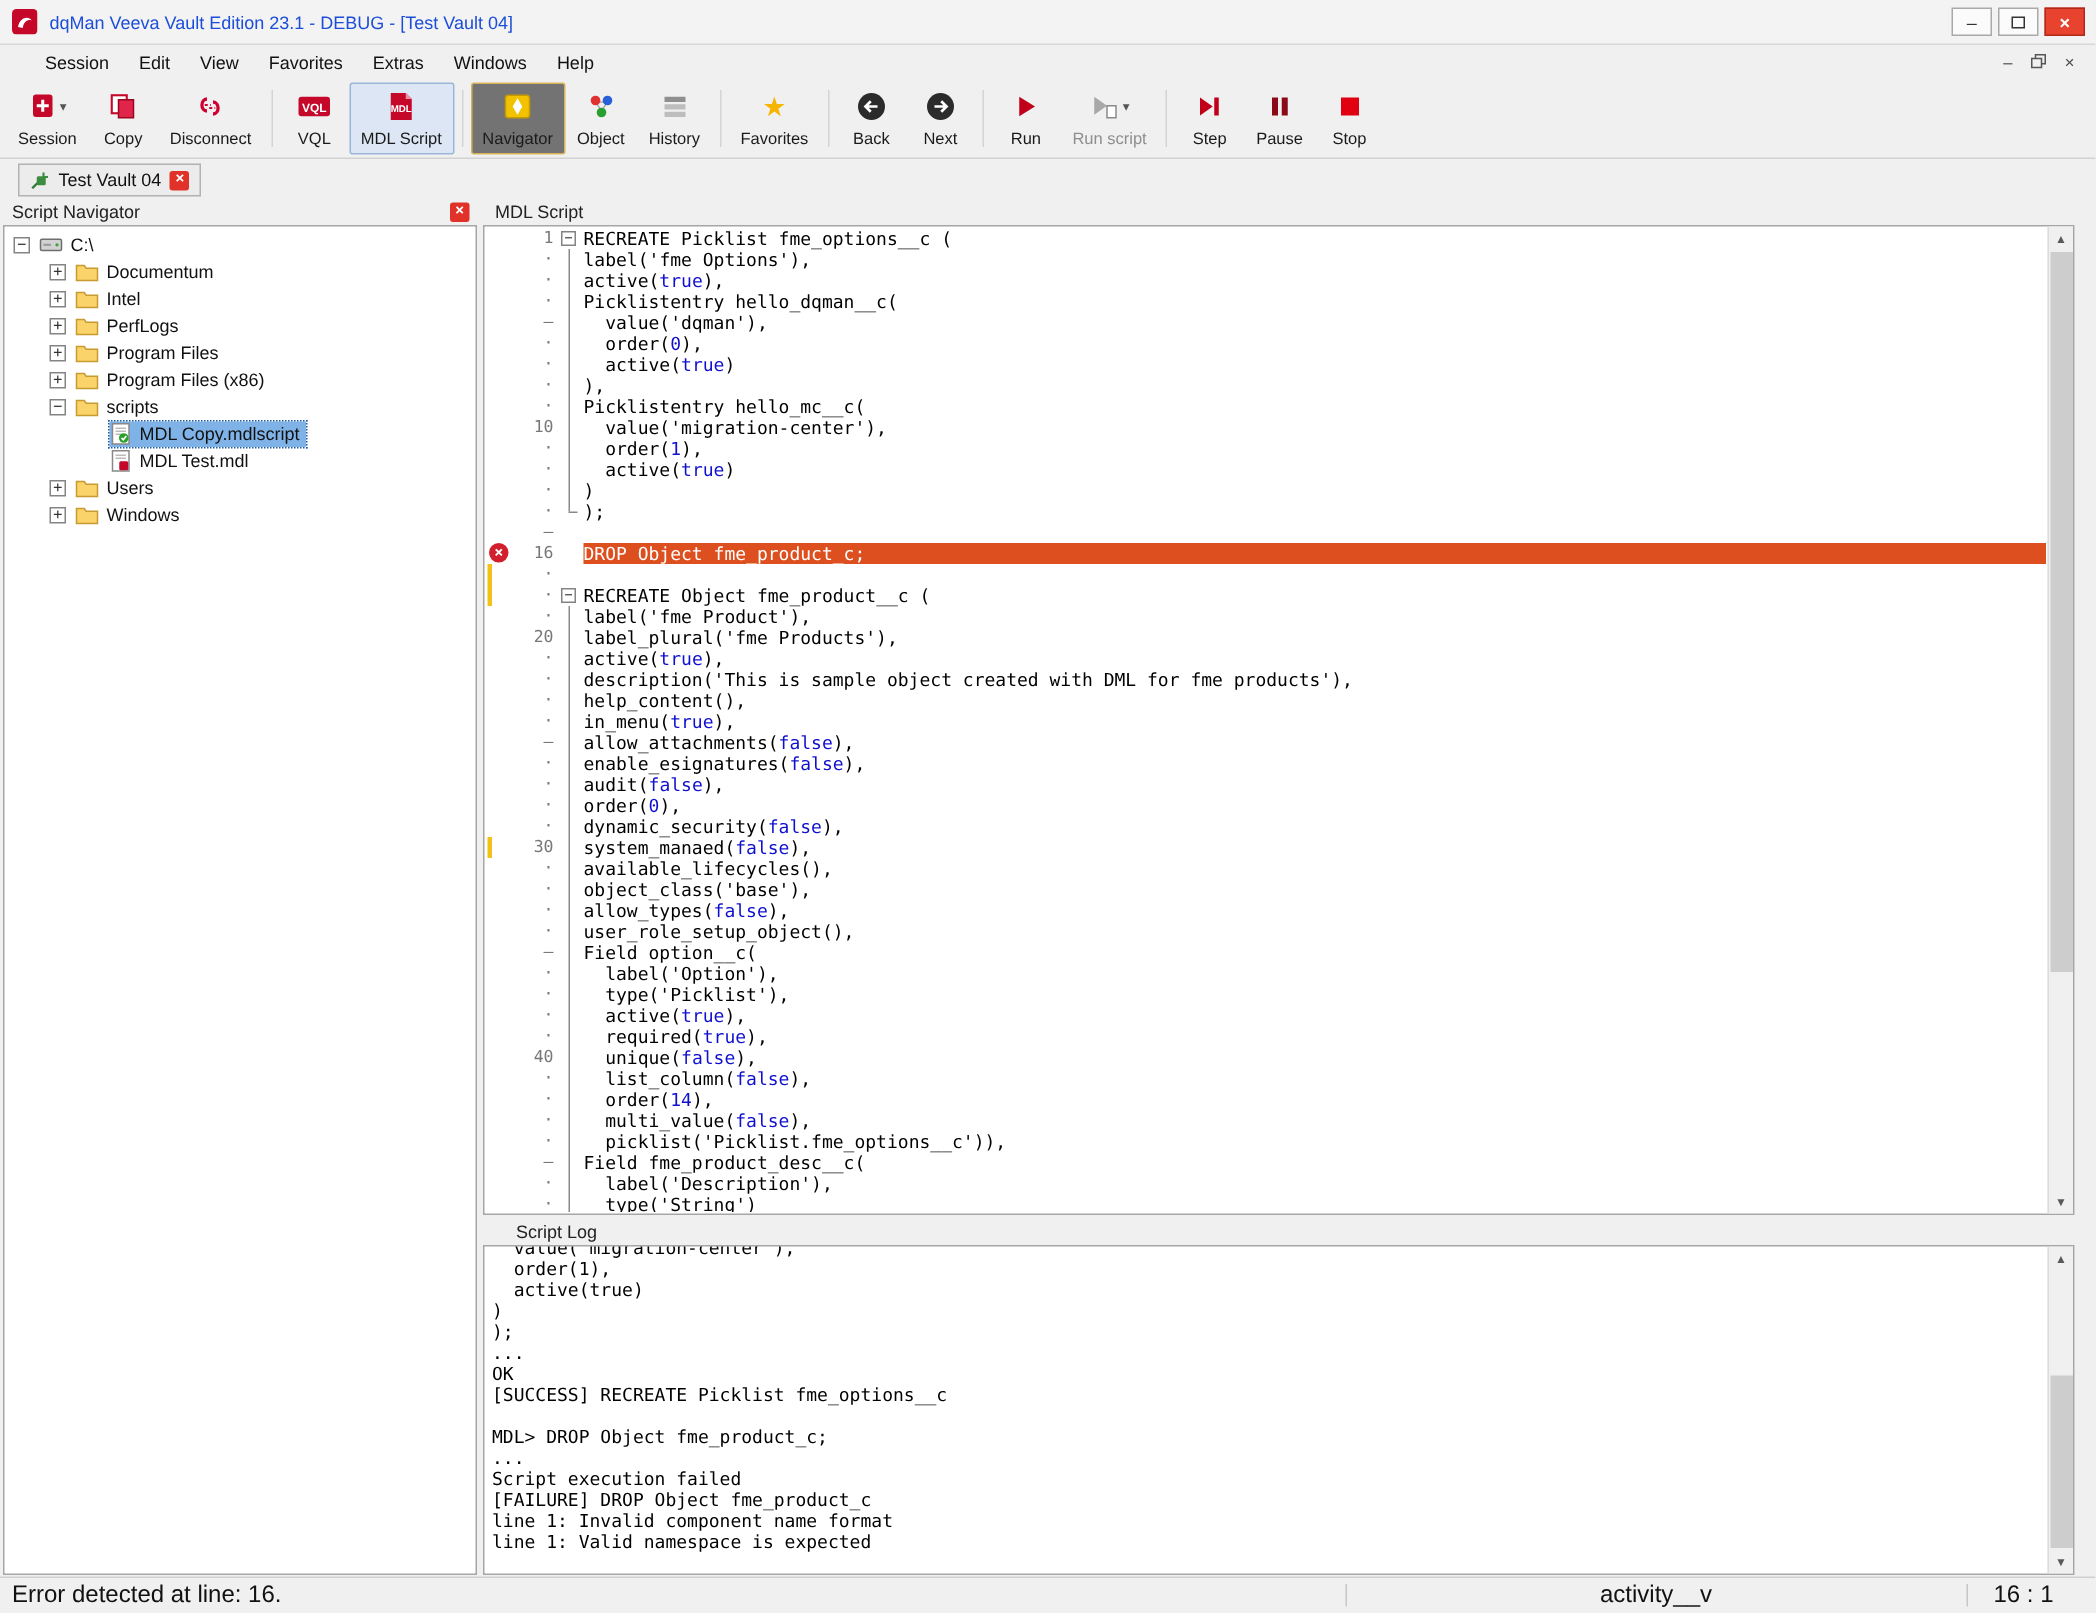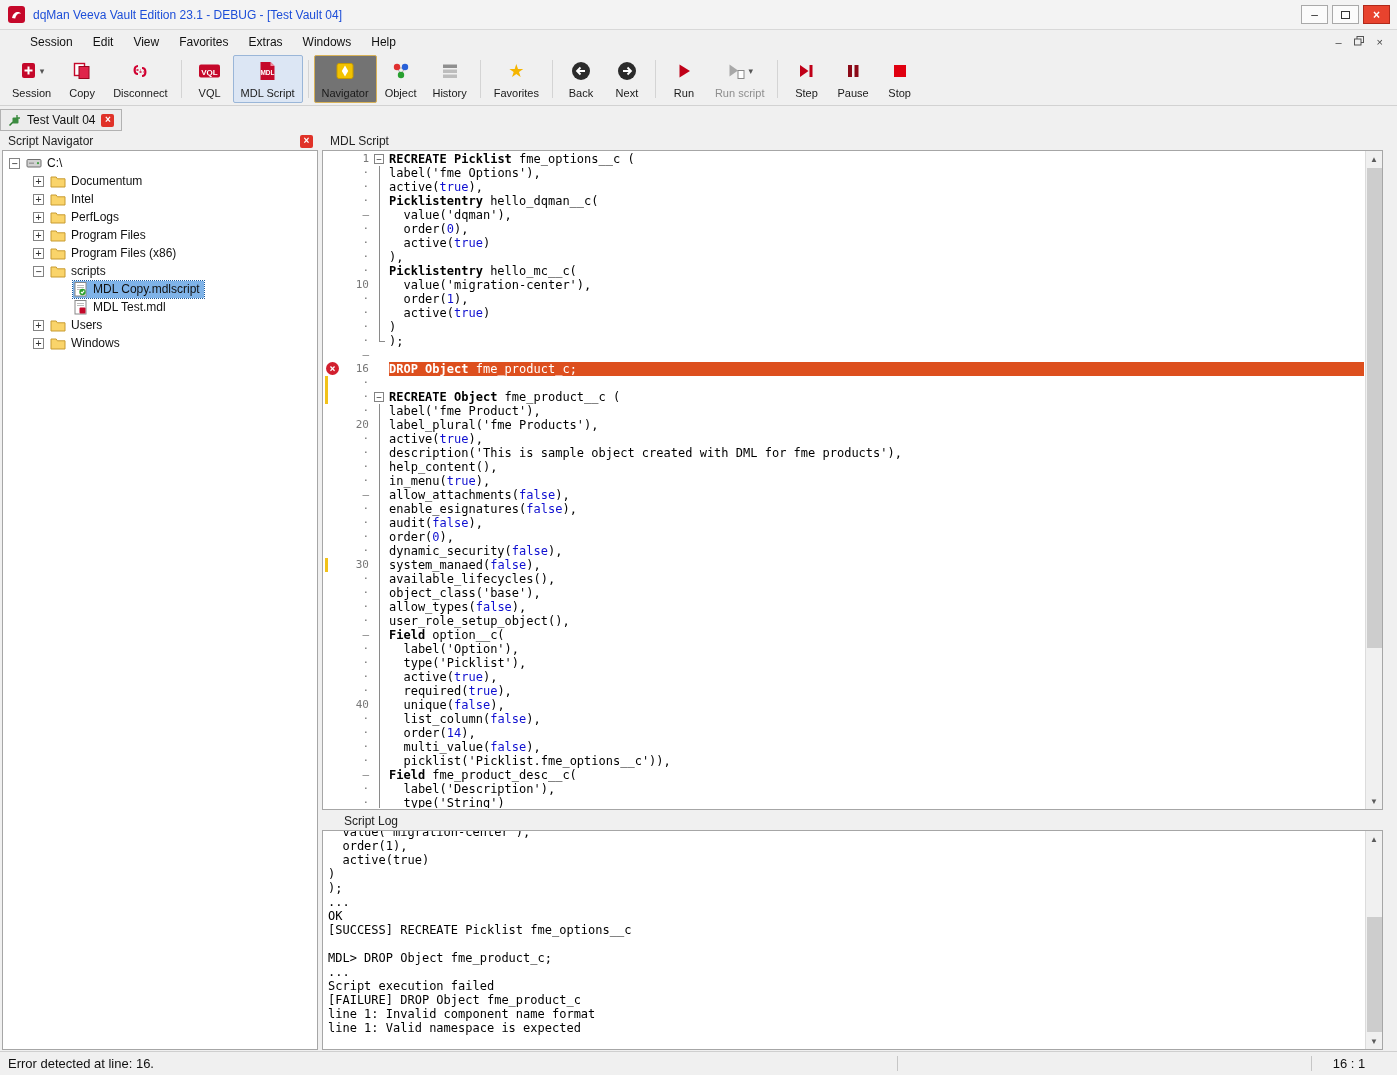--- a/index.html
+++ b/index.html
@@ -28,21 +28,21 @@
   .tb-btn.pressed-tan { background:#737373; border-color:#d8b258; }
   .tb-iconrow { display:flex; align-items:center; height:22px; }
   .tb-icon { display:flex; }
   .tb-chev { font-size:9px; color:#555; margin-left:2px; }
   .tb-label { font-size:11px; color:#1a1a1a; white-space:nowrap; }
   .tb-btn.disabled .tb-label { color:#8e8e8e; }
   .tb-sep { width:1px; background:#d4d4d4; margin:5px 5px; }
   .star-glyph { font-size:18px; color:#f5b500; line-height:20px; }
 
   
-  .tabbar { position:absolute; top:106px; left:0; width:100%; height:25px; display:flex; align-items:flex-end; padding-left:0; }
+  .tabbar { position:absolute; top:106px; left:0; width:100%; height:25px; display:flex; align-items:flex-end; padding-left:12px; }
   .tab { height:22px; display:flex; align-items:center; gap:6px; padding:0 7px; background:#ececec; border:1px solid #b2b2b2; font-size:12px; }
   .close-x { width:13px; height:13px; background:#e03228; color:#fff; font-size:10px; font-weight:bold; display:flex; align-items:center; justify-content:center; border-radius:2px; line-height:1; }
 
   
   .panel-header { position:absolute; font-size:12px; color:#222; display:flex; align-items:center; }
   #nav-header { left:0; top:132px; width:318px; height:18px; padding:0 5px 0 8px; }
   #nav-header .close-x { margin-left:auto; }
   #editor-header { left:322px; top:132px; width:700px; height:18px; padding-left:8px; }
   #log-header { left:336px; top:812px; width:700px; height:18px; padding-left:8px; }
 
@@ -64,38 +64,38 @@
   .chg { position:absolute; left:1px; top:0; width:3px; height:14px; background:#f2c21a; }
   .gnum { width:30px; flex:none; text-align:right; padding-right:3px; color:#787878; font-size:11px; }
   .fold { width:17px; flex:none; position:relative; }
   .fold-box { position:absolute; left:2px; top:2px; width:10px; height:10px; border:1px solid #838383; background:#fff; font-size:9px; line-height:8px; text-align:center; color:#333; font-family:"DejaVu Sans Mono",monospace; }
   .fold-line { position:absolute; left:7px; top:0; bottom:0; width:1px; background:#8a8a8a; }
   .fold-line-end { position:absolute; left:7px; top:0; height:7px; width:1px; background:#8a8a8a; }
   .fold-tick { position:absolute; left:7px; top:7px; width:6px; height:1px; background:#8a8a8a; }
   .ctext { flex:1; color:#000; }
   .crow.error .ctext { background:#dd4f1e; }
   .crow.error .ctext span { color:#fff; }
-  .tk-k { font-weight:bold; color:#000; }
+  .tk-k { font-weight:normal; color:#000; }
   .tk-s { color:#000000; }
   .tk-n { color:#0f0fd0; }
   .tk-p { color:#000; }
 
   
   .vscroll { position:absolute; right:0; top:0; bottom:0; width:17px; background:#f0f0f0; border-left:1px solid #dcdcdc; }
   .sb-arrow { position:absolute; left:0; width:16px; height:16px; color:#5a5a5a; font-size:8px; display:flex; align-items:center; justify-content:center; }
   .sb-up { top:0; } .sb-down { bottom:0; }
   .sb-thumb { position:absolute; left:1px; width:15px; background:#cdcdcd; }
 
   
   .log-box { position:absolute; left:322px; top:830px; width:1061px; height:220px; background:#fff; border:1px solid #a6a6a6; overflow:hidden; }
   .log-inner { position:absolute; left:1px; top:0; right:18px; bottom:1px; overflow:hidden; }
   .log-text { font-family:"DejaVu Sans Mono",monospace; font-size:12px; line-height:14px; white-space:pre; color:#000; margin:-6px 0 0 4px; }
 
   
-  .statusbar { position:absolute; left:0; top:1051px; width:100%; height:24px; background:#f0f0f0; border-top:1px solid #cfcfcf; font-size:13px; color:#111; }
+  .statusbar { position:absolute; left:0; top:1051px; width:100%; height:24px; background:#f0f0f0; border-top:1px solid #cfcfcf; font-size:16px; color:#111; }
   .sb-cell { position:absolute; top:0; height:100%; display:flex; align-items:center; }
   .sb-left { left:8px; }
   .sb-ctx { left:897px; width:414px; justify-content:center; }
   .sb-pos { left:1311px; width:76px; justify-content:center; }
   .sb-div { position:absolute; top:4px; bottom:4px; width:1px; background:#c6c6c6; }
 </style>
 </head>
 <body>
 
 <div class="titlebar">
@@ -566,15 +566,16 @@
   <div class="vscroll">
     <div class="sb-arrow sb-up">▲</div>
     <div class="sb-thumb" style="bottom:17px;height:115px;"></div>
     <div class="sb-arrow sb-down">▼</div>
   </div>
 </div>
 
 <div class="statusbar">
   <div class="sb-cell sb-left">Error detected at line: 16.</div>
   <div class="sb-div" style="left:897px"></div>
+  <div class="sb-cell sb-ctx">activity__v</div>
   <div class="sb-div" style="left:1311px"></div>
   <div class="sb-cell sb-pos">16 : 1</div>
 </div>
 
 </body></html>

